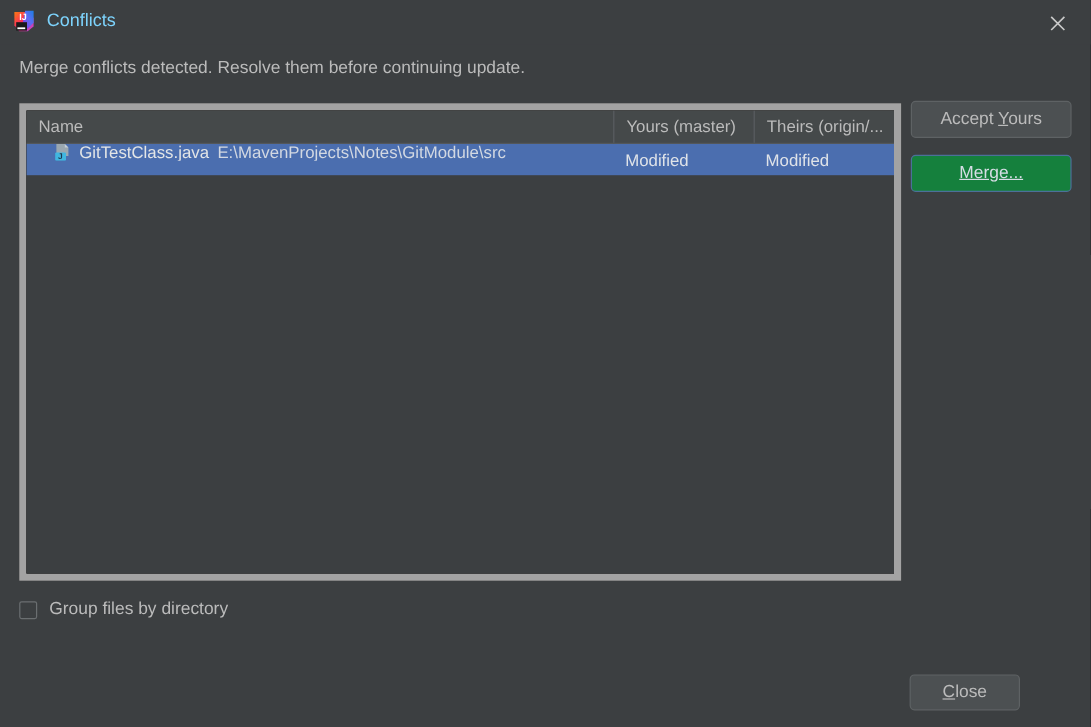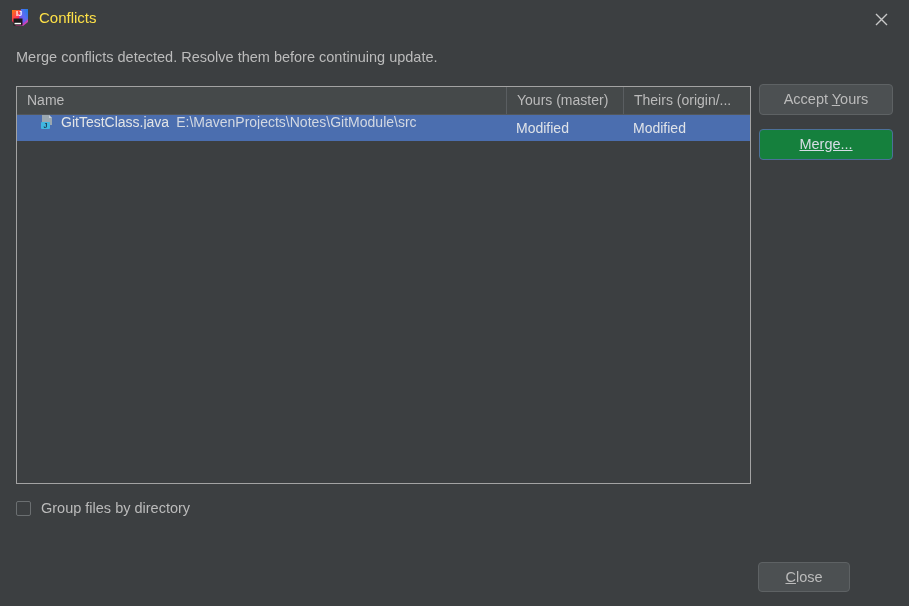--- a/index.html
+++ b/index.html
@@ -28,21 +28,21 @@
   }
   .app-icon {
     position: absolute;
     left: 10px; top: 8px;
     width: 20px; height: 20px;
   }
   .title-text {
     position: absolute;
     left: 39px; top: 8px;
     font-size: 15px;
-    color: #fde047;
+    color: #7dd3fc;
     line-height: 20px;
     white-space: nowrap;
   }
   .close-x {
     position: absolute;
     right: 8px; top: 3px;
     width: 40px; height: 32px;
     display: flex;
     align-items: center;
     justify-content: center;
@@ -57,21 +57,21 @@
     font-size: 14.5px;
     color: #bbbbbb;
     white-space: nowrap;
   }
 
   
   .table-panel {
     position: absolute;
     left: 16px; top: 86px;
     width: 735px; height: 398px;
-    border: 1px solid #a3a3a3;
+    border: 6px solid #a3a3a3;
     box-sizing: border-box;
     background: #000000;
     overflow: hidden;
   }
   .table-head {
     position: relative;
     height: 28px;
     background: #45494a;
     border-bottom: 1px solid #53575a;
     box-sizing: border-box;

